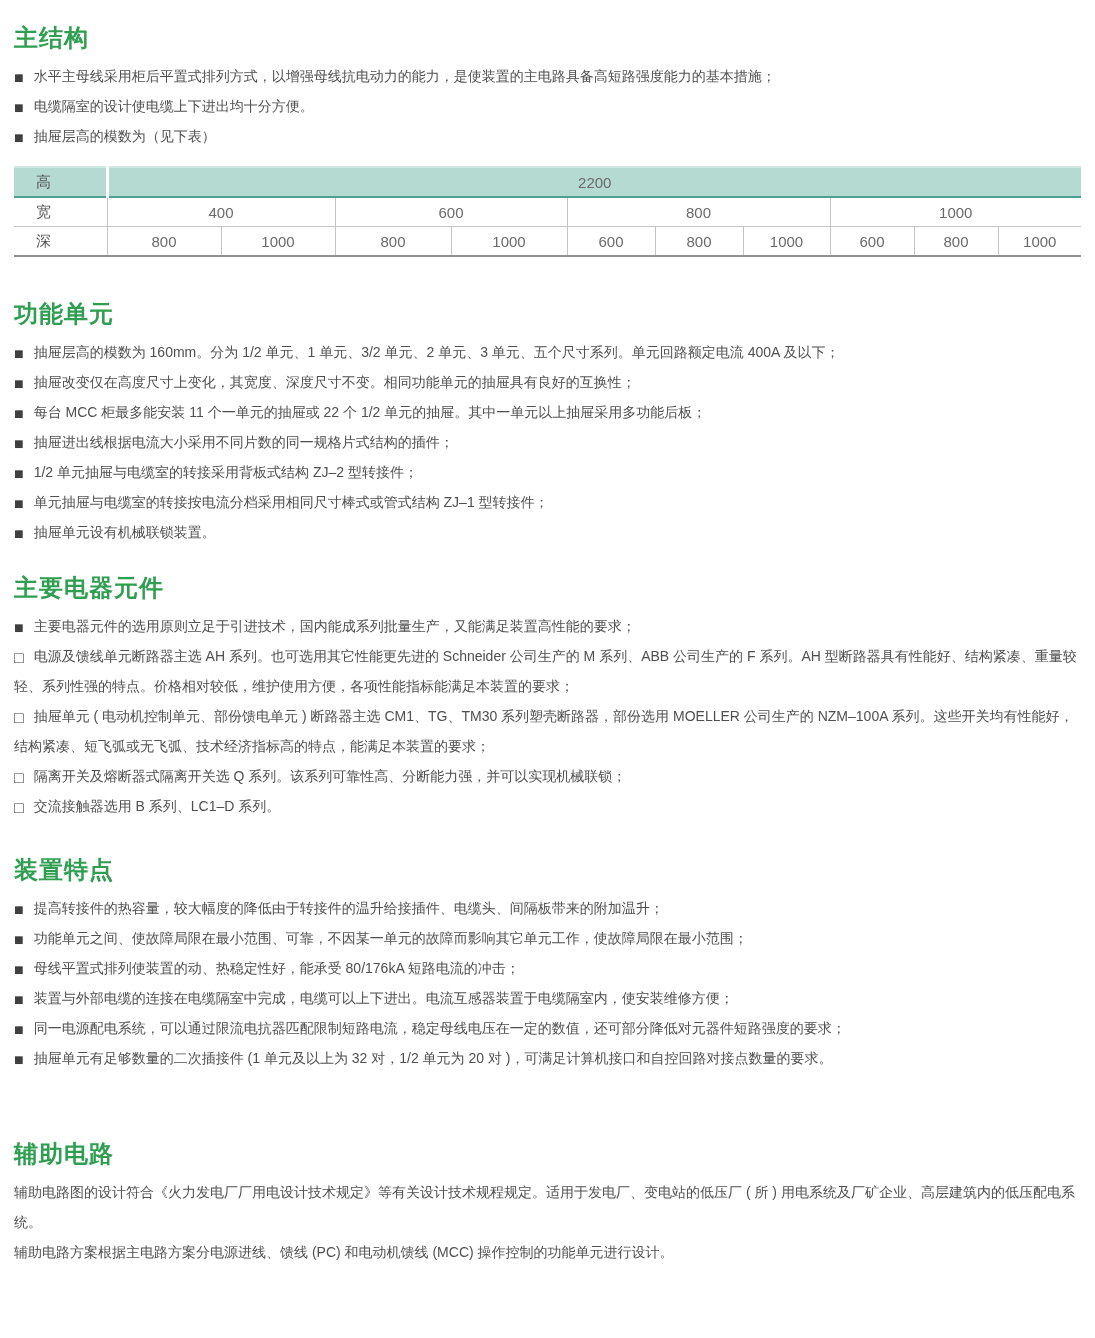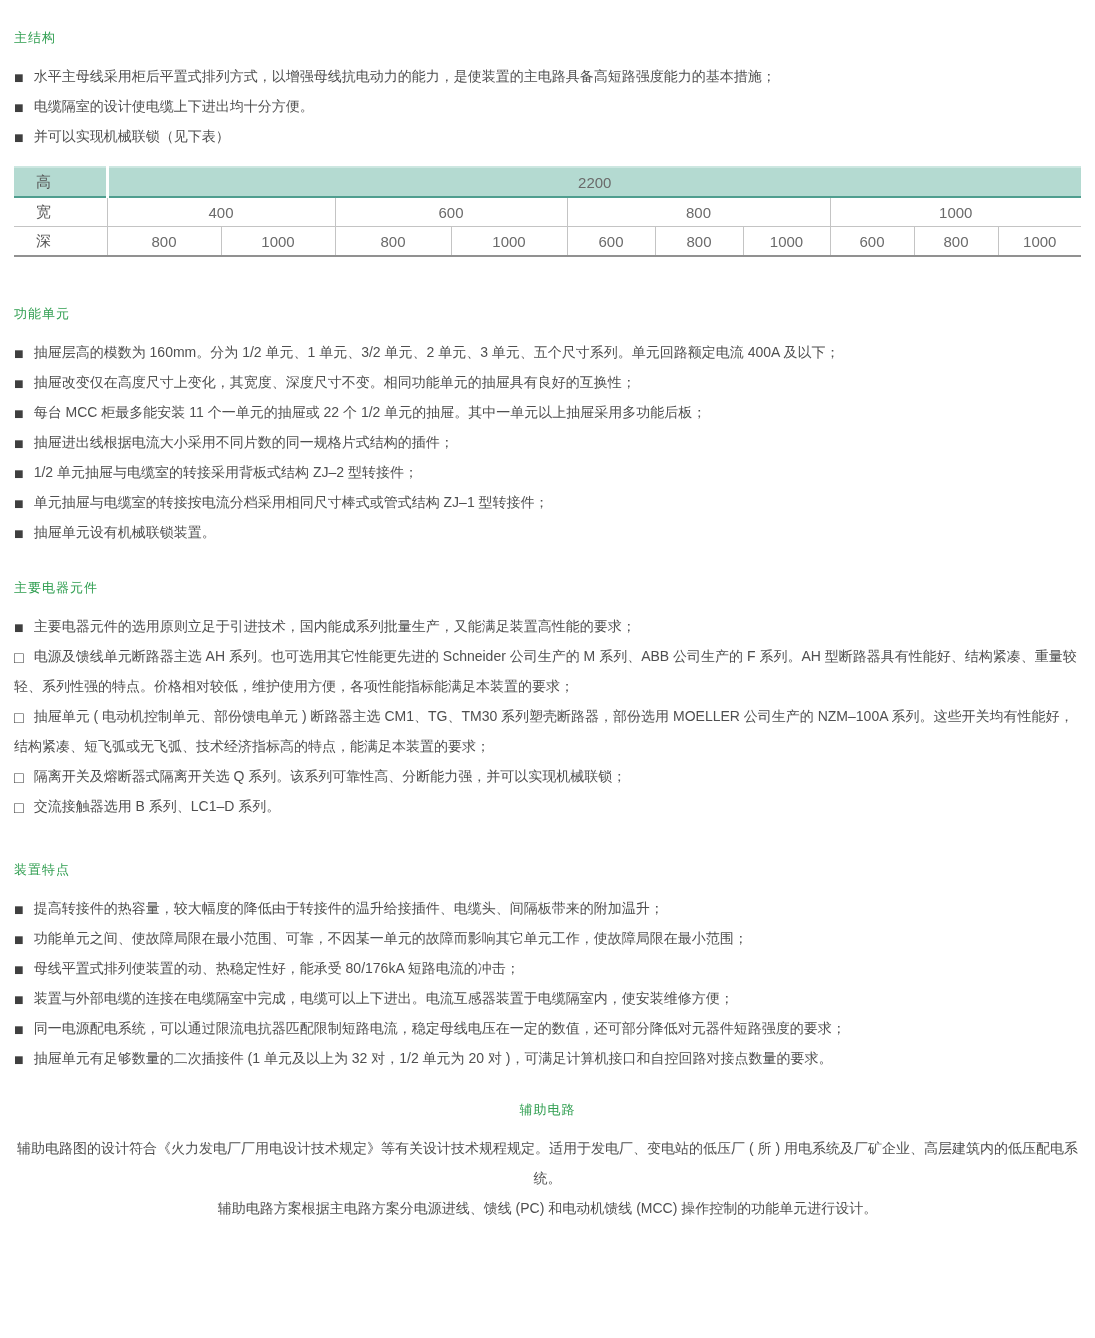--- a/index.html
+++ b/index.html
@@ -5,27 +5,27 @@
   html, body { margin:0; padding:0; }
   body {
     width:1095px; height:1338px; overflow:hidden; background:#ffffff;
     font-family:"Liberation Sans","DejaVu Sans",sans-serif;
     color:var(--body-text,#4f4f4f);
   }
   .page { padding:25px 14px 0 14px; }
 
   .section-heading {
     color:var(--heading-green,#2f9e50);
-    font-size:13px; font-weight:normal; letter-spacing:1px;
+    font-size:24px; font-weight:bold; letter-spacing:1px;
     line-height:26px; margin:0 0 10px 0;
   }
   .sec-function  { margin-top:44px; }
   .sec-devices   { margin-top:28px; }
   .sec-features  { margin-top:36px; }
-  .sec-auxiliary { margin-top:24px;text-align:center; }
+  .sec-auxiliary { margin-top:68px; }
 
   .bullet, .para { margin:0; font-size:14px; line-height:30px; color:var(--body-text,#4f4f4f); }
   .marker {
     display:inline-block; font-size:16px; line-height:1;
     vertical-align:-2px; margin-right:10px;
     color:var(--bullet-square,#3f3f3f);
   }
 
   table.dim-table {
     margin-top:15px; width:1067px;
@@ -50,21 +50,21 @@
 </style>
 </head>
 <body>
 
 <div class="page">
 
   <section>
     <h2 class="section-heading">主结构</h2>
     <p class="bullet"><span class="marker">■</span><span>水平主母线采用柜后平置式排列方式，以增强母线抗电动力的能力，是使装置的主电路具备高短路强度能力的基本措施；</span></p>
     <p class="bullet"><span class="marker">■</span><span>电缆隔室的设计使电缆上下进出均十分方便。</span></p>
-    <p class="bullet"><span class="marker">■</span><span>并可以实现机械联锁（见下表）</span></p>
+    <p class="bullet"><span class="marker">■</span><span>抽屉层高的模数为（见下表）</span></p>
 
     <table class="dim-table">
       <colgroup>
         <col style="width:93px">
           <col style="width:114px">
           <col style="width:114px">
         <col style="width:116px">
           <col style="width:116px">
           <col style="width:88px">
         <col style="width:88px">

